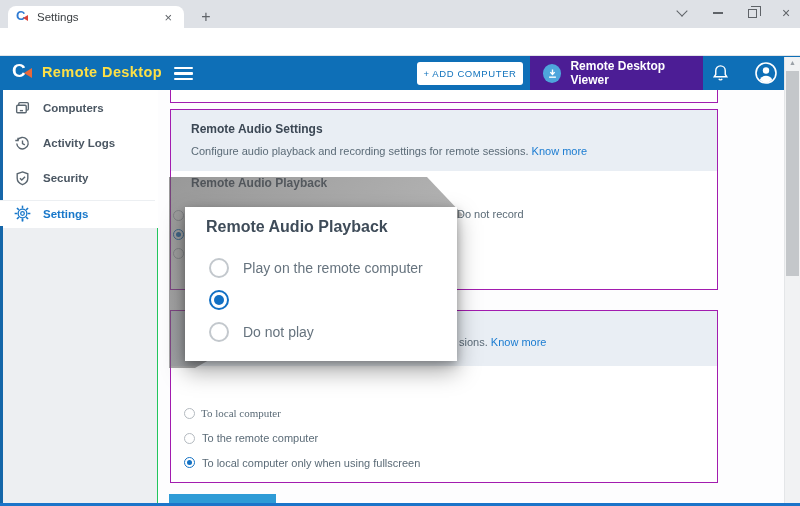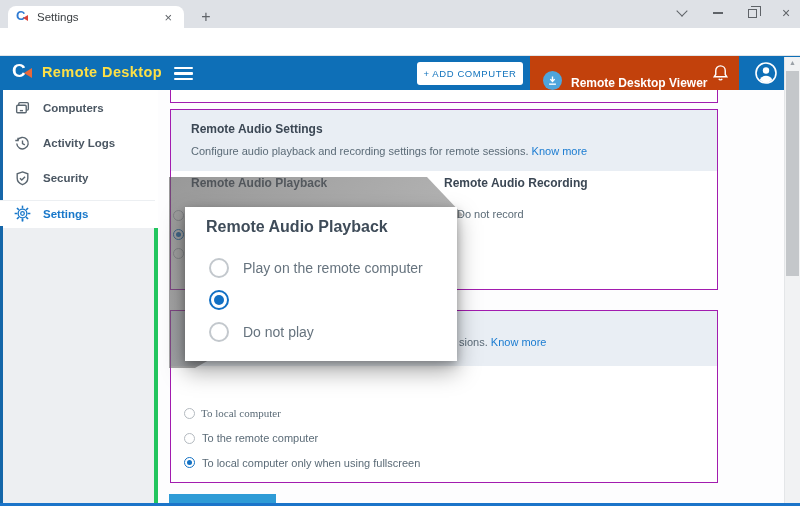--- a/index.html
+++ b/index.html
@@ -35,28 +35,28 @@
   .appbar{left:0;top:56px;width:800px;height:34px;background:#0e6fb7;z-index:20;}
   .logo-c{position:absolute;left:12px;top:4px;font-size:19px;font-weight:bold;color:#fff;}
   .logo-tri{position:absolute;left:24px;top:12px;width:0;height:0;border-top:5px solid transparent;
             border-bottom:5px solid transparent;border-right:8px solid #e8683a;}
   .brand{position:absolute;left:42px;top:8px;font-size:14.5px;color:#fde047;letter-spacing:.4px;font-weight:600;}
   .burger{position:absolute;left:174px;top:11px;width:19px;}
   .burger div{height:2.4px;background:#fff;margin-bottom:3px;border-radius:1px;}
   .addbtn{position:absolute;left:417px;top:6px;width:106px;height:23px;background:#fff;border-radius:3px;
           color:#1173bd;font-size:9.5px;font-weight:normal;letter-spacing:.6px;
           display:flex;align-items:center;justify-content:center;}
-  .viewerseg{position:absolute;left:530px;top:0;width:209px;height:34px;background:#c2410c;
-             display:flex;align-items:flex-end;}
+  .viewerseg{position:absolute;left:530px;top:0;width:173px;height:34px;background:#4c1d95;
+             display:flex;align-items:center;}
   .dlcirc{width:19px;height:19px;border-radius:50%;background:#4ea5dc;margin-left:13px;
           display:flex;align-items:center;justify-content:center;}
   .viewer-label{color:#fff;font-size:12px;font-weight:600;margin-left:9px;}
 
   
-  .sidebar{left:0;top:90px;width:158px;height:413px;background:#edeff2;border-right:4px solid #22c55e;z-index:2;}
+  .sidebar{left:0;top:90px;width:158px;height:413px;background:#edeff2;border-right:1px solid #22c55e;z-index:2;}
   .side-strip{position:absolute;left:0;top:0;width:3px;height:413px;background:#1566a9;}
   .side-menu{position:absolute;left:3px;top:0;width:155px;height:138px;background:#fff;}
   .srow{position:absolute;left:0;width:155px;height:26px;display:flex;align-items:center;}
   .srow .lbl{font-size:11.5px;font-weight:600;color:#4a5662;margin-left:12px;}
   .srow.active .lbl{color:#1877c9;}
   .srow .ic{width:17px;height:17px;margin-left:14px;display:flex;}
 
   
   .main-bg{left:158px;top:90px;width:626px;height:413px;background:#fdfdfe;z-index:1;}
   .card{position:absolute;background:#fff;border:1px solid #a21caf;}
@@ -247,21 +247,20 @@
 
   <div class="abs card" style="left:170px;top:109px;width:548px;height:181px;z-index:1;">
     <div class="band" style="height:61px;">
       <div class="card-title" style="position:absolute;left:20px;top:12px;">Remote Audio Settings</div>
       <div class="card-desc" style="position:absolute;left:20px;top:35px;">
         <span>Configure audio playback and recording settings for remote sessions.</span>
         <span class="link">Know more</span>
       </div>
     </div>
     <div class="colhead" style="position:absolute;left:20px;top:66px;">Remote Audio Playback</div>
-    <div class="colhead" style="position:absolute;left:273px;top:66px;">Remote Audio Recording</div>
 
     <span class="r rs" style="position:absolute;left:2px;top:100px;"></span>
     <span class="r rs sel" style="position:absolute;left:2px;top:119px;">
         <span class="dot"></span>
       </span>
     <span class="r rs" style="position:absolute;left:2px;top:138px;"></span>
 
     <div style="position:absolute;left:274px;top:98px;display:flex;align-items:center;">
       <span class="r rs"></span>
       <span class="optlabel" style="margin-left:1px;">Do not record</span>

